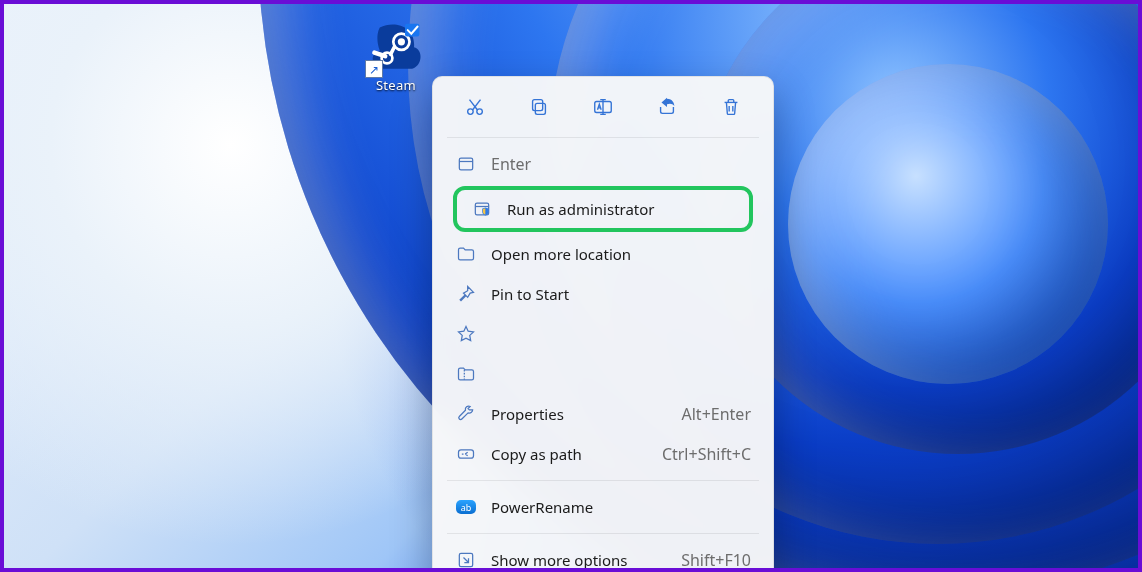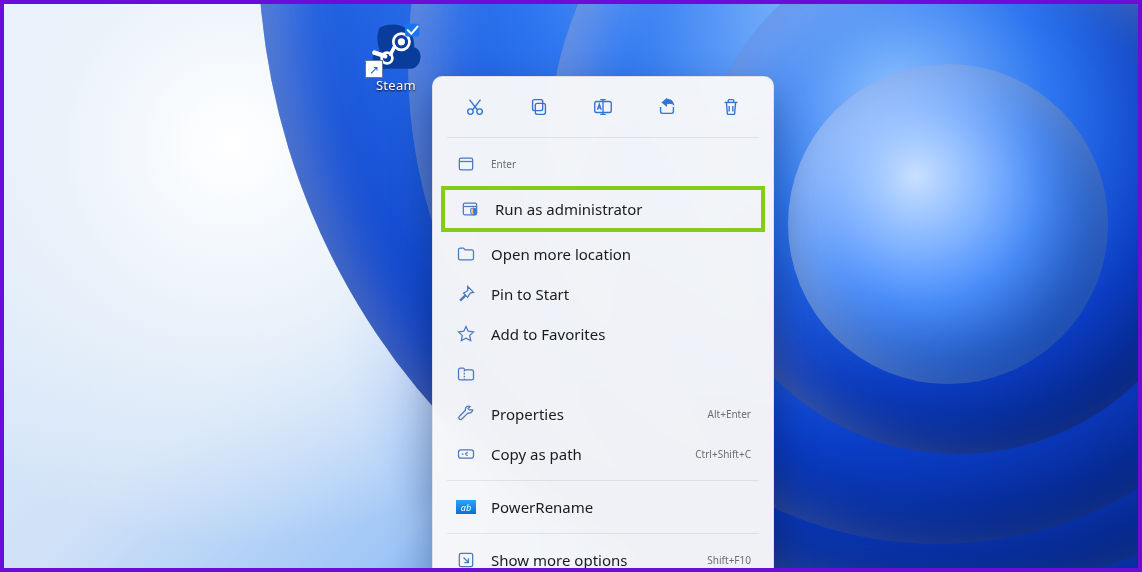--- a/index.html
+++ b/index.html
@@ -97,35 +97,35 @@
     color: #1b1b1b;
     font-size: 15px;
   }
   .menu-item .icon-slot {
     width: 22px; height: 22px;
     display: flex; align-items: center; justify-content: center;
     color: #4c78bf;
   }
   .menu-item .icon-slot svg { width: 20px; height: 20px; stroke: #4c78bf; fill: none; stroke-width: 1.5; }
   .menu-item .mi-label { flex: 1; }
-  .menu-item .accel { color: #6d6d6d; font-size: 10px; }
+  .menu-item .accel { color: #6d6d6d; font-size: 16px; }
 
   .highlighted-wrap {
-    margin: 2px 4px;
-    border: 4px solid #84cc16;
-    border-radius: 0;
+    margin: 2px 16px;
+    border: 4px solid #22c55e;
+    border-radius: 12px;
   }
   .highlighted-wrap .menu-item { margin: 0; height: 38px; }
 
   .pr-icon {
     width: 20px; height: 14px;
     background: linear-gradient(180deg,#2aa3ff,#0a6ed1);
-    border-radius: 0;
+    border-radius: 5px;
     display: flex; align-items: center; justify-content: center;
-    font-size: 9px; color: #fff; font-style: italic;
+    font-size: 9px; color: #fff;
   }
 </style>
 </head>
 <body>
 
 <div class="bg"></div>
 <div class="swirl s1"></div>
 <div class="swirl s2"></div>
 <div class="swirl s3"></div>
 <div class="swirl s4"></div>
@@ -235,21 +235,20 @@
     <span class="mi-label">Pin to Start</span>
     <span class="accel"></span>
   </div>
 
   <div class="menu-item">
     <span class="icon-slot">
       <svg viewBox="0 0 24 24">
           <path d="M12 3 l2.6 5.6 L21 9.5 l-4.5 4.2 L17.6 20 L12 17 L6.4 20 l1.1 -6.3 L3 9.5 l6.4 -.9 Z"></path>
         </svg>
     </span>
-    <span class="mi-label">Add to Favorites</span>
     <span class="accel"></span>
   </div>
 
   <div class="menu-item">
     <span class="icon-slot">
       <svg viewBox="0 0 24 24">
           <path d="M3 7 a2 2 0 0 1 2 -2 h4 l2 2 h8 a2 2 0 0 1 2 2 v8 a2 2 0 0 1 -2 2 H5 a2 2 0 0 1 -2 -2 Z"></path>
           <path d="M10 7 v12" stroke-dasharray="2 1.5"></path>
         </svg>
     </span>

